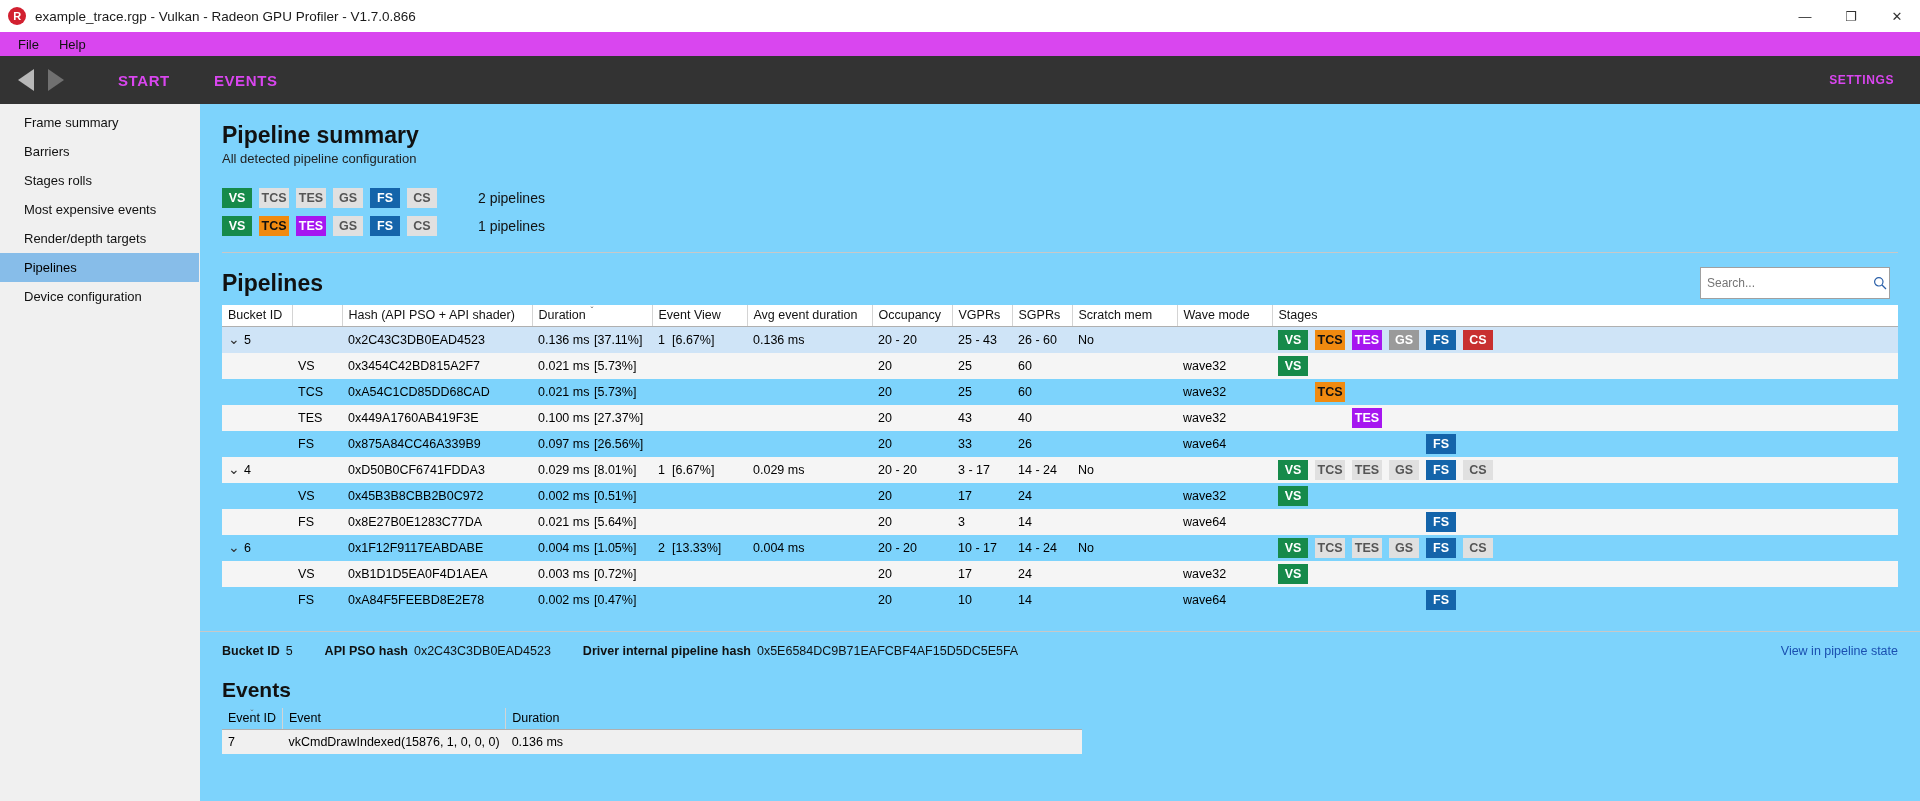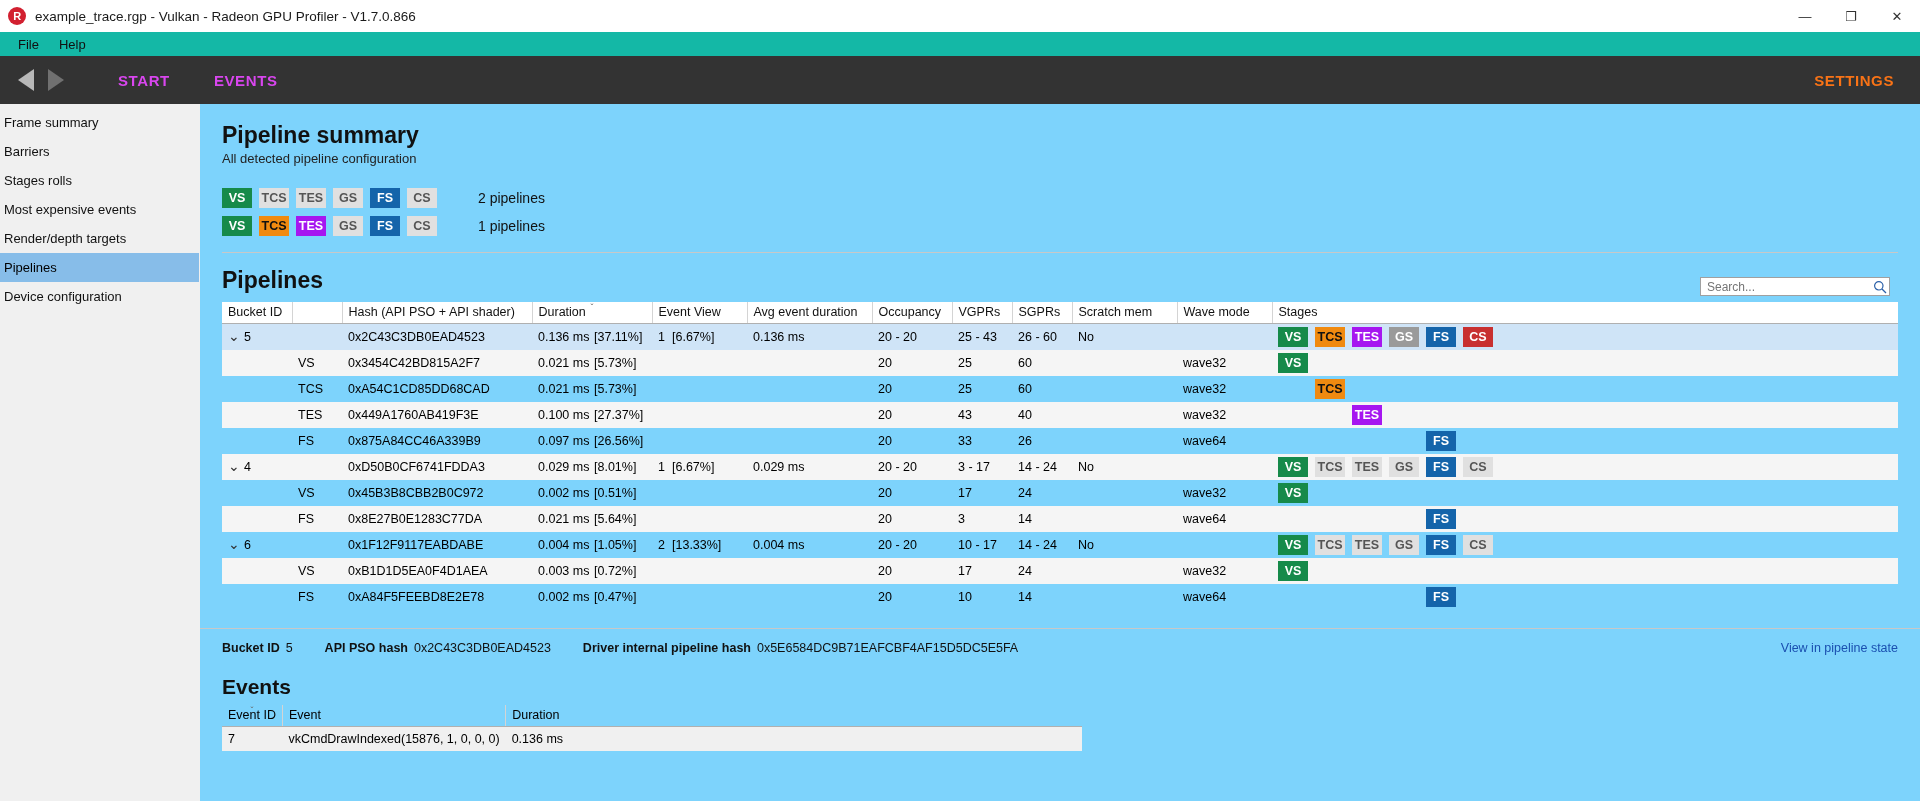--- a/index.html
+++ b/index.html
@@ -47,21 +47,21 @@
   .win-btn {
     width: 46px; height: 32px;
     display: flex; align-items: center; justify-content: center;
     font-size: 13px;
     color: #333;
   }
 
   
   .menubar {
     height: 24px;
-    background: #14b8a6;
+    background: #d946ef;
     display: flex;
     align-items: center;
     padding-left: 8px;
     font-size: 13px;
   }
   .menu-item {
     padding: 3px 10px;
     color: #111;
   }
 
@@ -101,42 +101,42 @@
     content: "";
     position: absolute;
     left: 0; right: 0; top: 0;
     height: 4px;
     background: #e02020;
   }
   .nav-settings {
     margin-left: auto;
     display: flex; align-items: center;
     padding: 0 26px;
-    font-size: 15px;
+    font-size: 12px;
     font-weight: bold;
-    color: #f97316;
+    color: #d946ef;
     letter-spacing: 0.6px;
   }
 
   
   .body-wrap { display: flex; height: calc(801px - 32px - 24px - 48px); }
 
   
   .sidebar {
     width: 200px;
     flex: 0 0 200px;
     background: #f0f0f0;
     padding-top: 4px;
     border-right: 1px solid #f0f0f0;
   }
   .side-item {
     height: 29px;
     display: flex;
     align-items: center;
-    padding-left: 4px;
+    padding-left: 24px;
     font-size: 13px;
     color: #111;
   }
   .side-item.selected { background: #87bde9; color: #000; }
 
   
   .main {
     flex: 1 1 auto;
     background: #7dd3fc;
     overflow: hidden;
@@ -191,21 +191,21 @@
 
   
   .pipelines-head {
     display: flex;
     align-items: flex-end;
     margin-top: 14px;
   }
   .search-box {
     margin-left: auto;
     width: 190px;
-    height: 19px;
+    height: 32px;
     border: 1px solid #a0a0a0;
     background: #fff;
     display: flex;
     align-items: center;
     padding: 0 2px 0 4px;
     margin-right: 8px;
   }
   .search-box input {
     border: 0; outline: 0;
     flex: 1 1 auto;

